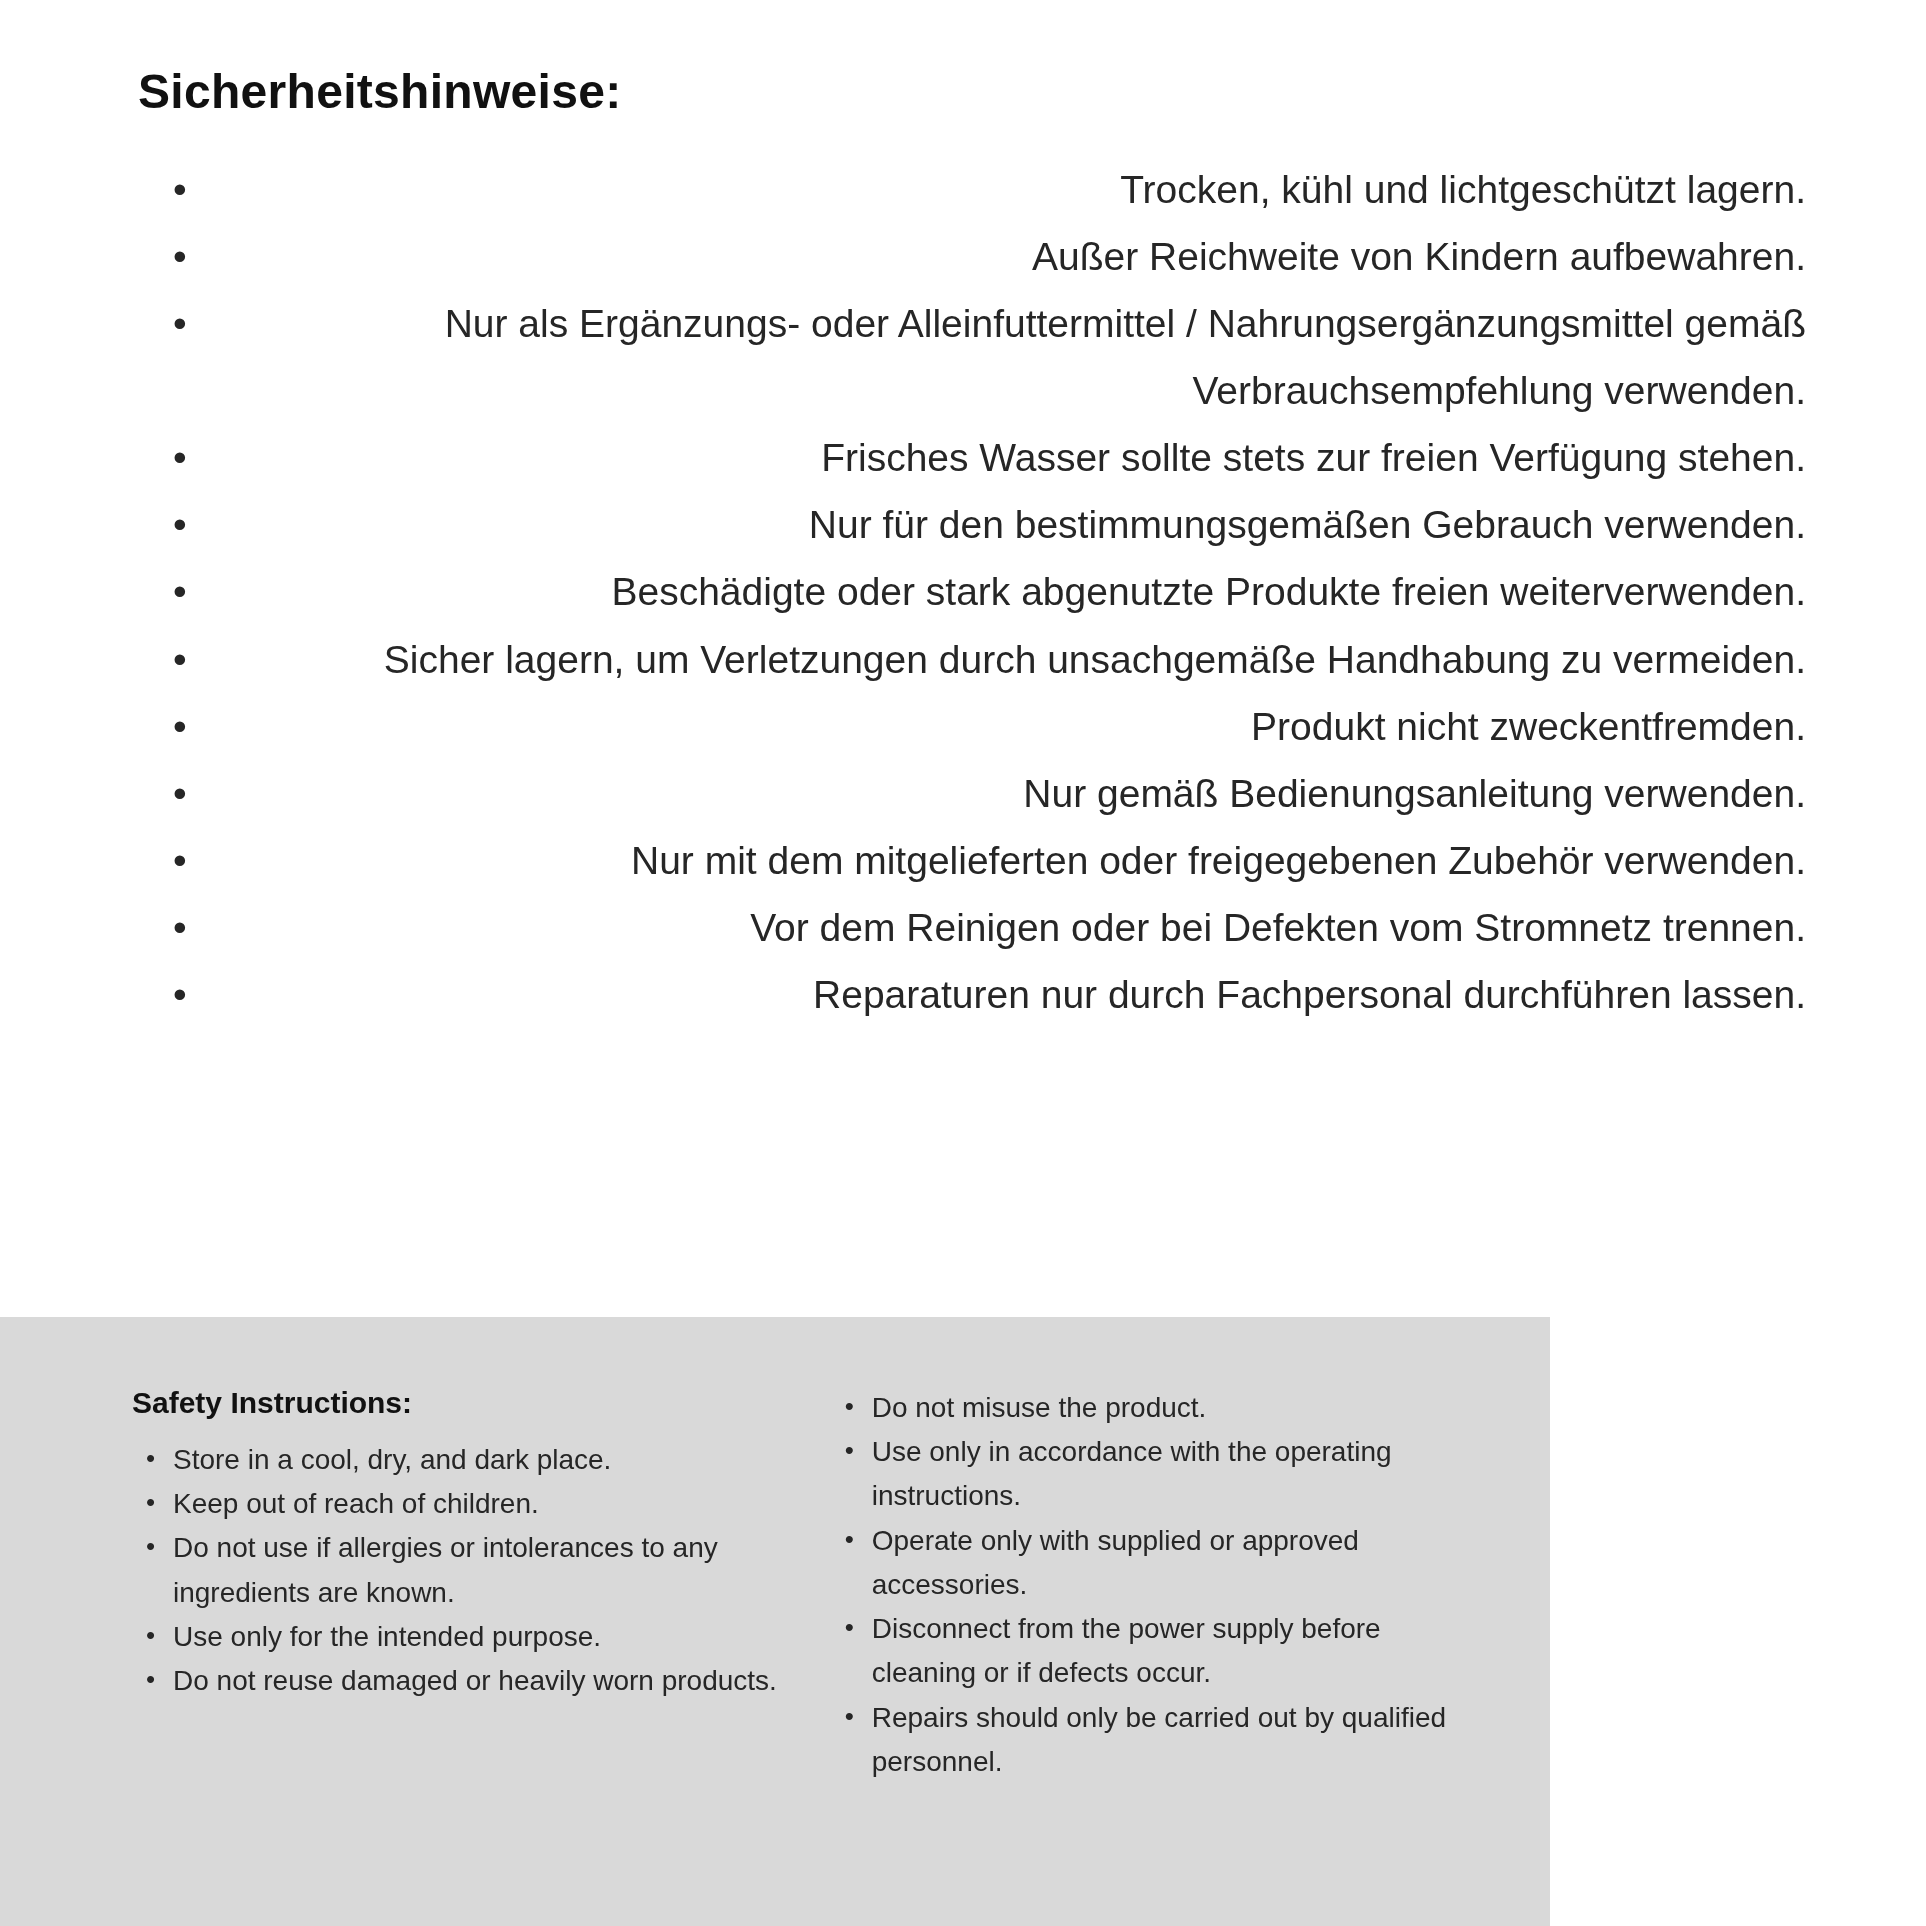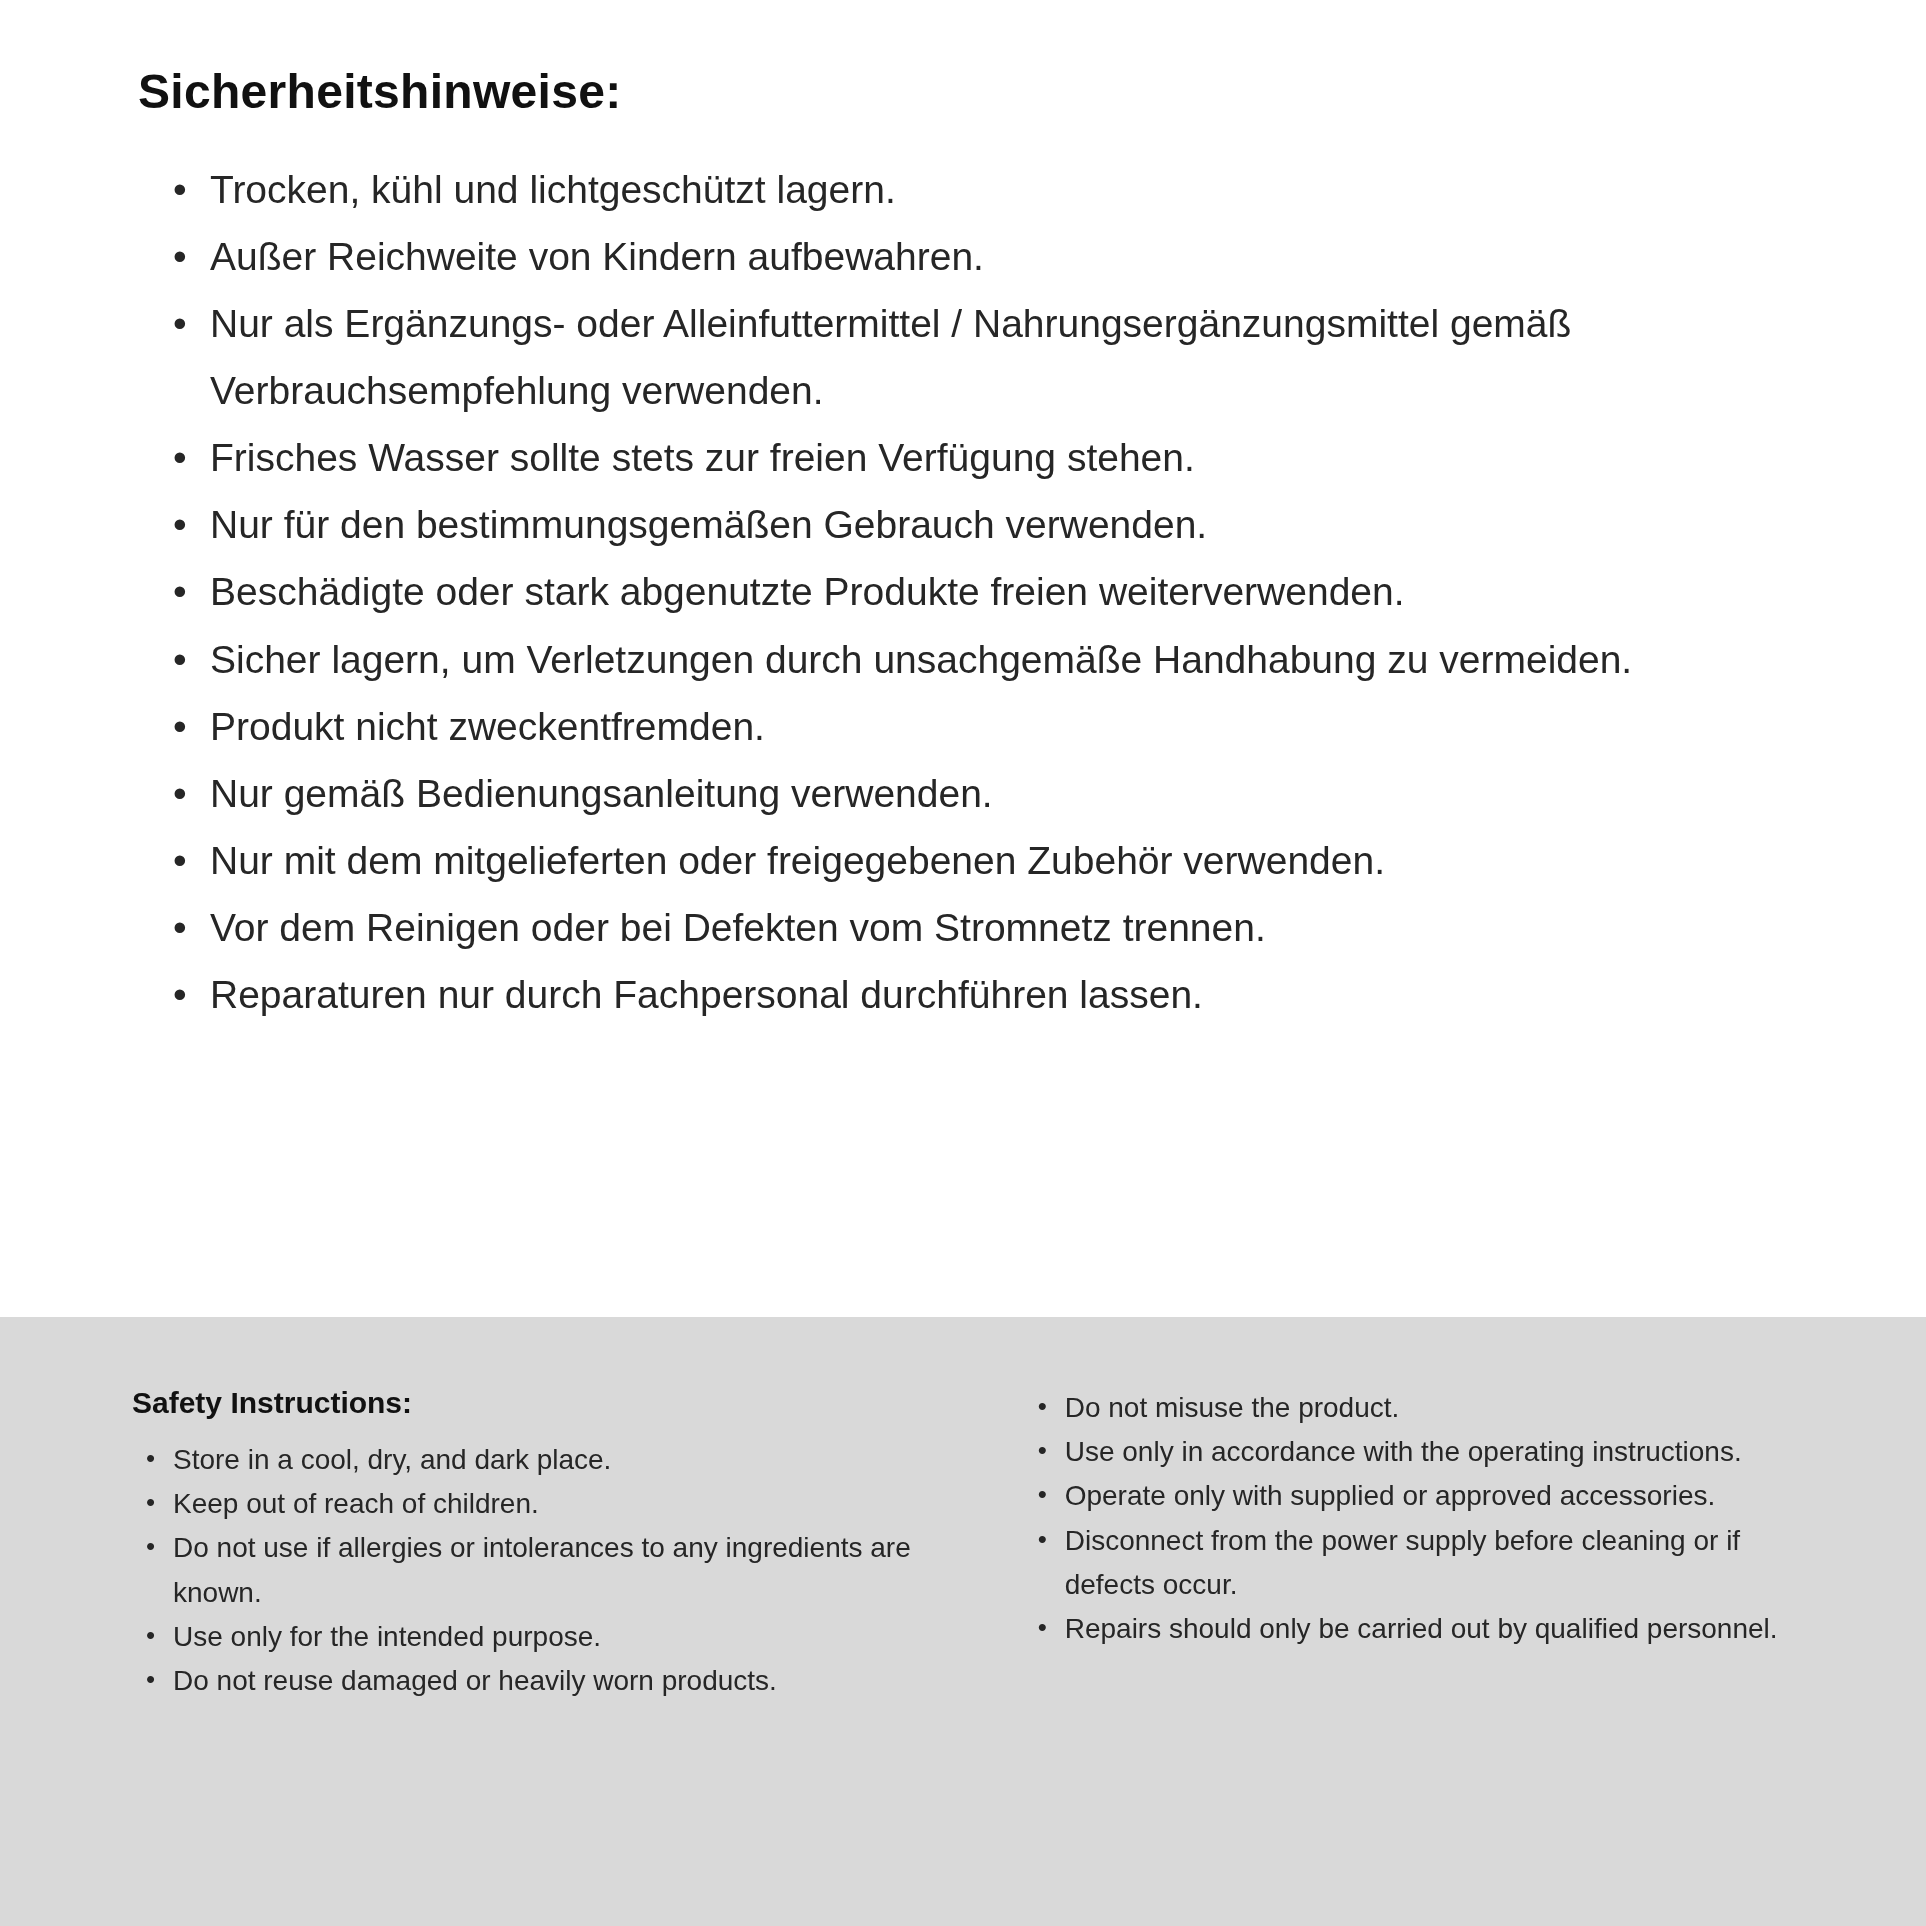--- a/index.html
+++ b/index.html
@@ -28,39 +28,40 @@
     font-weight: 700;
     color: #111111;
     margin: 0 0 37px 0;
     letter-spacing: 0.3px;
   }
   .german-list {
     list-style: none;
     margin: 0;
     padding: 0 0 0 35px;
     max-width: 1682px;
+    text-align: right;
   }
   .german-list li {
     position: relative;
     font-size: 39px;
     line-height: 1.72;
     padding-left: 37px;
     color: #262626;
   }
   .german-list li::before {
     content: "\2022";
     position: absolute;
     left: 0;
     top: 0;
   }
 
   
   .section-english {
     box-sizing: border-box;
-    width: 1926px;
+    width: 1550px;
     height: 609px;
     background: #d9d9d9;
     padding: 69px 90px 0 132px;
     display: flex;
     flex-direction: row;
     gap: 64px;
   }
   .english-col {
     box-sizing: border-box;
   }

